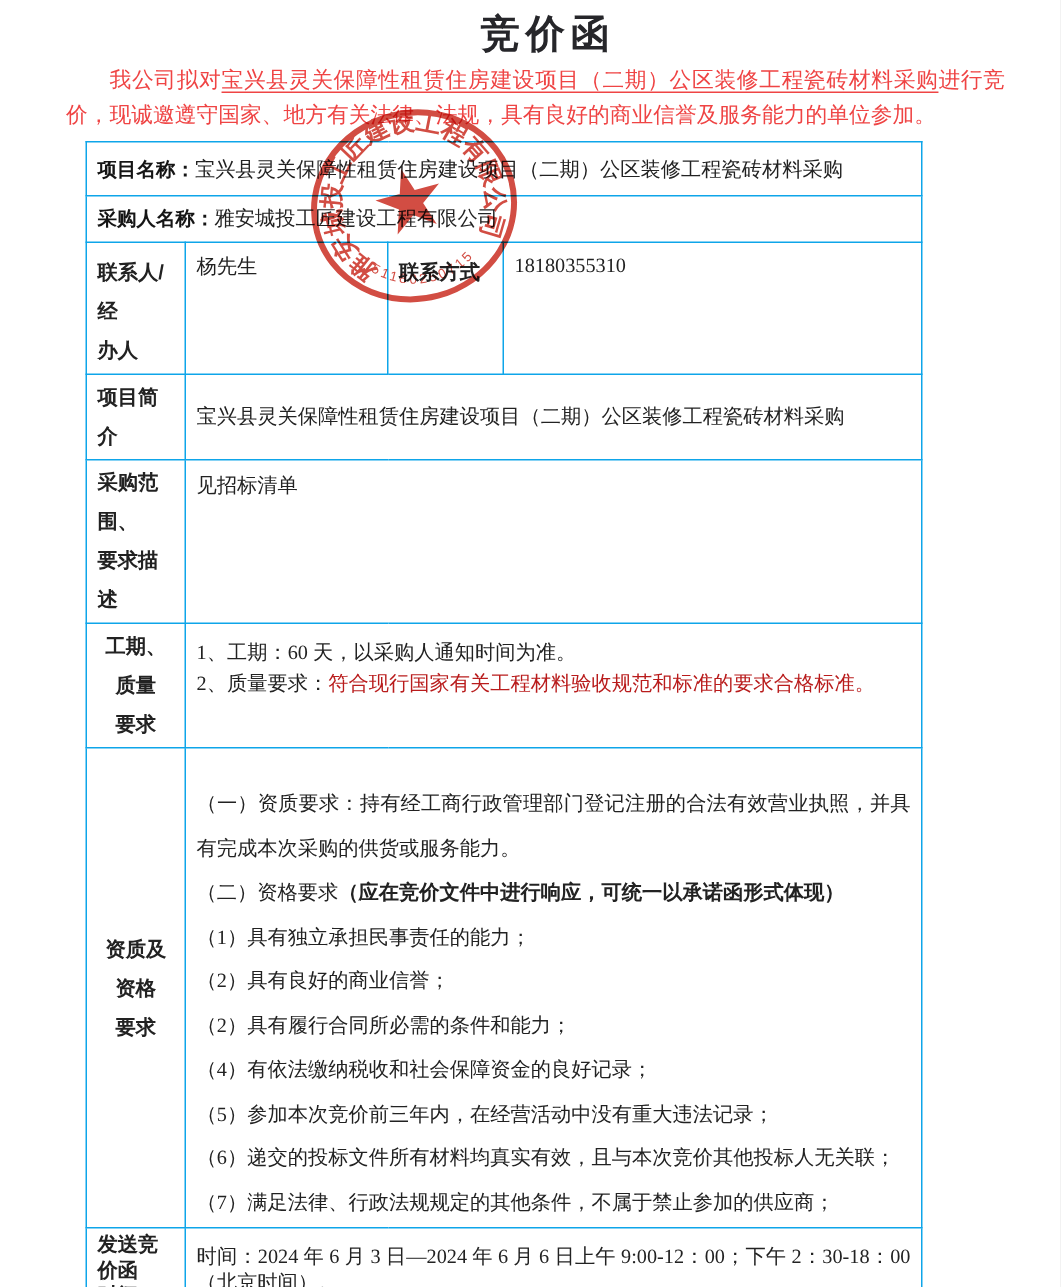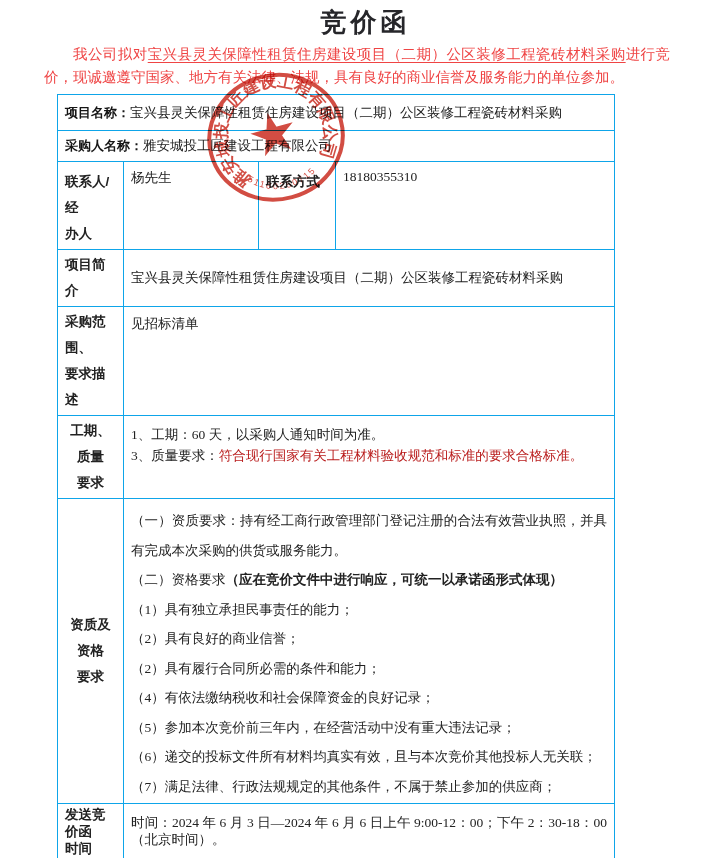--- a/index.html
+++ b/index.html
@@ -57,21 +57,21 @@
   }
   tr.r1 td { height:36px; }
   tr.r2 td { height:31px;margin-left:32px; }
   tr.r3 td { height:54px; vertical-align:top; padding-top:7px; }
   tr.r4 td { height:31px; }
   tr.r5 td { height:58px; }
   tr.r5 td.val { vertical-align:top; padding-top:8px; }
   tr.r6 td { height:60px; }
   tr.r6 td.val { vertical-align:top; padding-top:8px; line-height:21px;font-family:Liberation Serif, serif; }
   tr.r7 td { height:300px; }
-  tr.r7 td.val { vertical-align:top; padding-top:7px; line-height:29.5px; text-align:justify; }
+  tr.r7 td.val { vertical-align:top; padding-top:22px; line-height:29.5px; text-align:justify; }
   tr.r8 td { height:36px; }
   tr.r8 td.val { line-height:16.5px; text-align:justify; }
   .gray { color:#b91c1c; }
   .b { font-weight:bold; }
 
   .stamp {
     position:absolute; top:62px; left:204px;
     width:146px; height:150px;
     transform:rotate(-15deg);
     opacity:0.87;
@@ -123,21 +123,21 @@
       <td class="lbl">采购范围、
 要求描述</td>
       <td class="val" colspan="3">见招标清单</td>
     </tr>
 
     <tr class="r6">
       <td class="lbl center">工期、质量
 要求</td>
       <td class="val" colspan="3">
         <div>1、工期：60 天，以采购人通知时间为准。</div>
-        <div><span>3、质量要求：</span><span class="gray">符合现行国家有关工程材料验收规范和标准的要求合格标准。</span></div>
+        <div><span>2、质量要求：</span><span class="gray">符合现行国家有关工程材料验收规范和标准的要求合格标准。</span></div>
       </td>
     </tr>
 
     <tr class="r7">
       <td class="lbl center">资质及资格
 要求</td>
       <td class="val" colspan="3">
         <div>（一）资质要求：持有经工商行政管理部门登记注册的合法有效营业执照，并具有完成本次采购的供货或服务能力。</div>
         <div><span>（二）资格要求</span><span class="b">（应在竞价文件中进行响应，可统一以承诺函形式体现）</span></div>
         <div>（1）具有独立承担民事责任的能力；</div>

